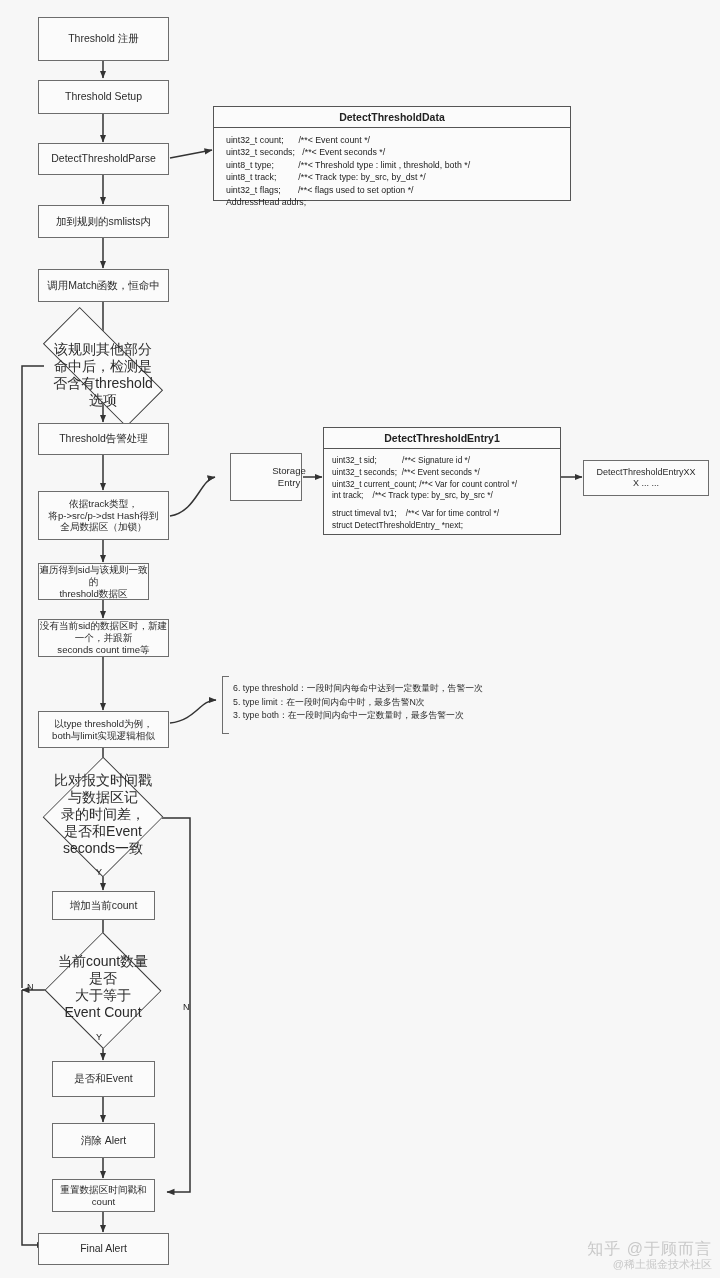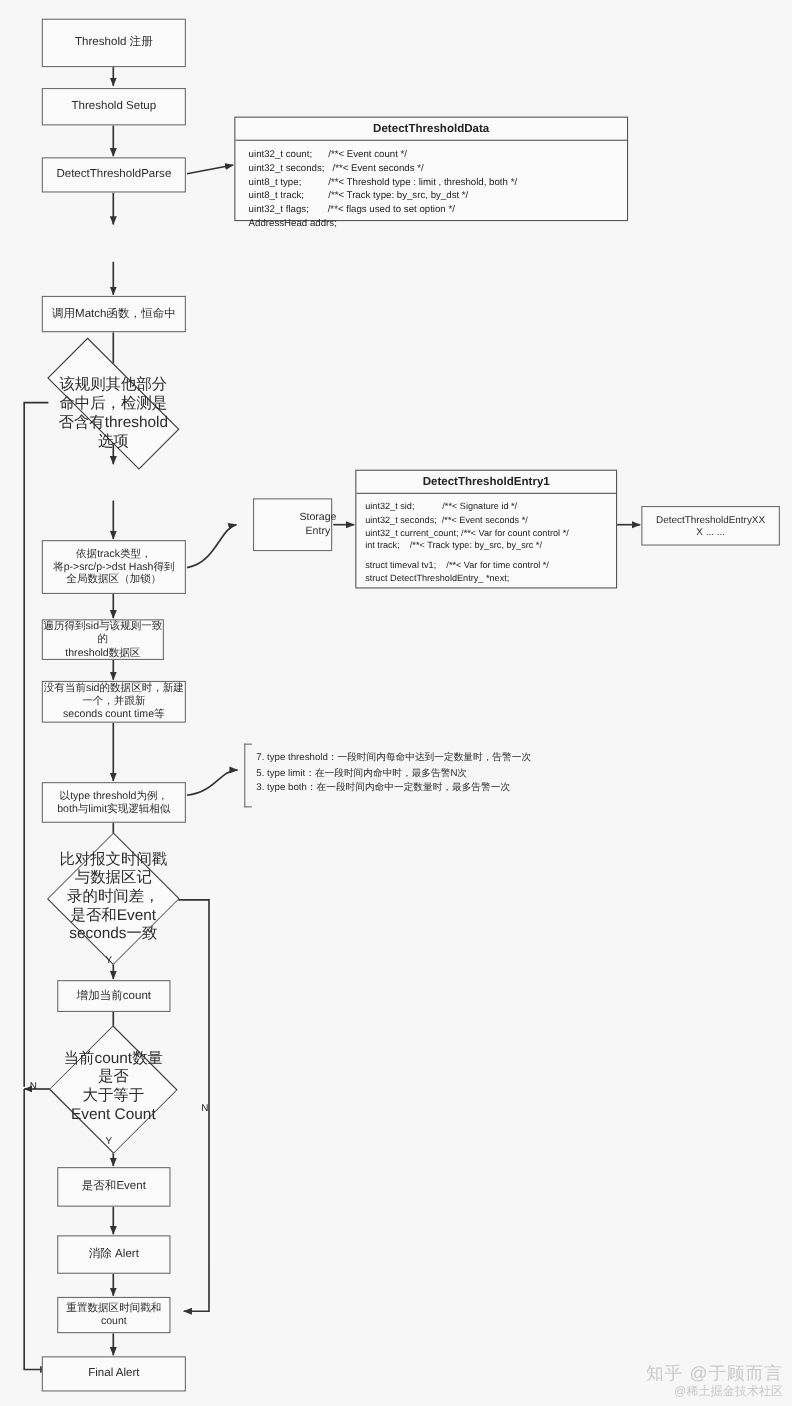--- a/index.html
+++ b/index.html
@@ -134,30 +134,36 @@
   </div>
 
   <div class="node proc" style="left:38px;top:80px;width:131px;height:34px;">
     <span>Threshold Setup</span>
   </div>
 
   <div class="node proc" style="left:38px;top:143px;width:131px;height:32px;">
     <span>DetectThresholdParse</span>
   </div>
 
+  <div class="node proc" style="left:38px;top:205px;width:131px;height:33px;">
+    <span>加到规则的smlists内</span>
+  </div>
 
   <div class="node proc" style="left:38px;top:269px;width:131px;height:33px;">
     <span>调用Match函数，恒命中</span>
   </div>
 
   <div class="decision" style="left:44px;top:341px;width:118px;height:52px;">
     <div class="dia"></div>
     <div class="dtxt">该规则其他部分命中后，检测是否含有threshold选项</div>
   </div>
 
+  <div class="node proc" style="left:38px;top:423px;width:131px;height:32px;">
+    <span>Threshold告警处理</span>
+  </div>
 
   <div class="node proc sm" style="left:38px;top:491px;width:131px;height:49px;white-space:pre-line;">
     <span style="white-space:pre-line;">依据track类型，
 将p-&gt;src/p-&gt;dst Hash得到
 全局数据区（加锁）</span>
   </div>
 
   <div class="node proc sm" style="left:38px;top:563px;width:111px;height:37px;white-space:pre-line;">
     <span style="white-space:pre-line;">遍历得到sid与该规则一致的
 threshold数据区</span>
@@ -233,21 +239,21 @@
     <div class="st-title">DetectThresholdEntry1</div>
     <div class="st-body" style="font-size:8.3px;padding-left:8px;"><span>uint32_t sid;           /**&lt; Signature id */</span>
 <span>uint32_t seconds;  /**&lt; Event seconds */</span>
 <span>uint32_t current_count; /**&lt; Var for count control */</span>
 <span>int track;    /**&lt; Track type: by_src, by_src */</span>
 <span class="gap"></span><span>struct timeval tv1;    /**&lt; Var for time control */</span>
 <span>struct DetectThresholdEntry_ *next;</span></div>
   </div>
 
   <div class="note-bracket" style="left:222px;top:676px;height:58px;"></div>
-  <div class="note" style="left:233px;top:682px;width:300px;"><span>7. type threshold：一段时间内每命中达到一定数量时，告警一次</span>
+  <div class="note" style="left:233px;top:682px;width:300px;"><span>6. type threshold：一段时间内每命中达到一定数量时，告警一次</span>
 <span>5. type limit：在一段时间内命中时，最多告警N次</span>
 <span>3. type both：在一段时间内命中一定数量时，最多告警一次</span></div>
 
   <div class="edgelabel" style="left:96px;top:867px;">Y</div>
   <div class="edgelabel" style="left:96px;top:1032px;">Y</div>
   <div class="edgelabel" style="left:27px;top:982px;">N</div>
   <div class="edgelabel" style="left:183px;top:1002px;">N</div>
 
   <div class="watermark">
     <div class="wm1">知乎 @于顾而言</div>

